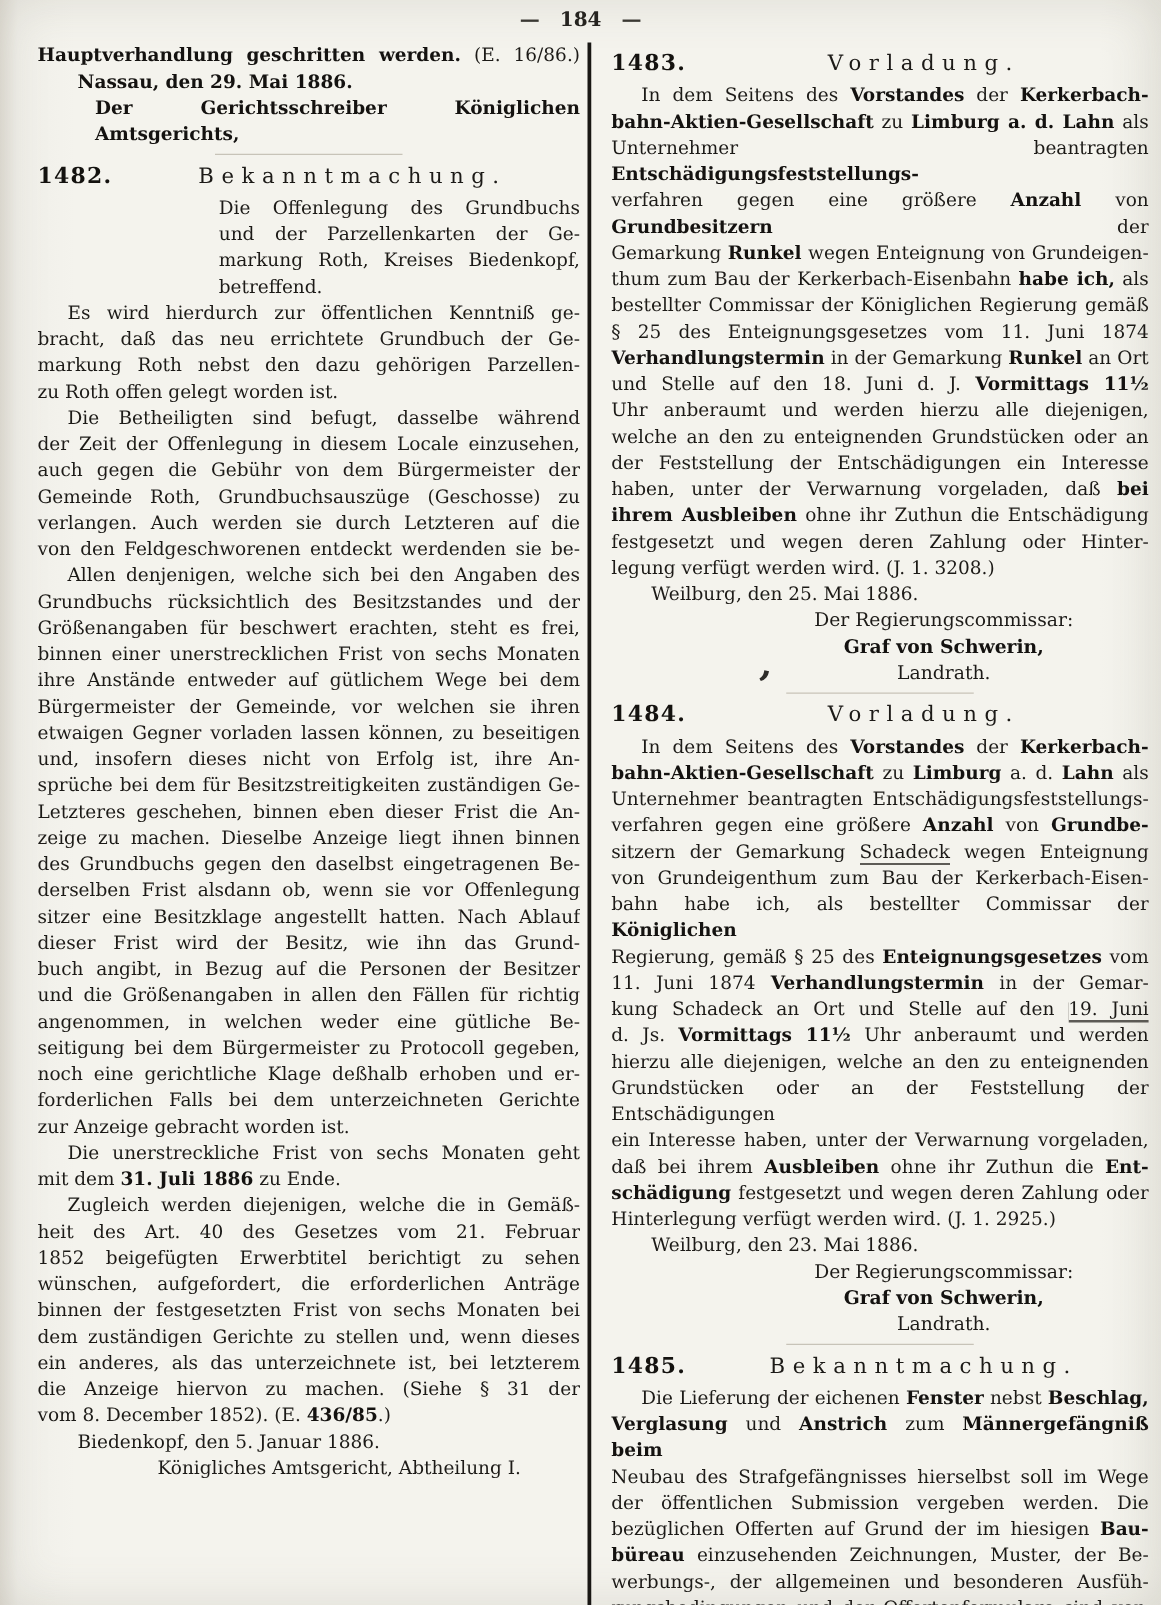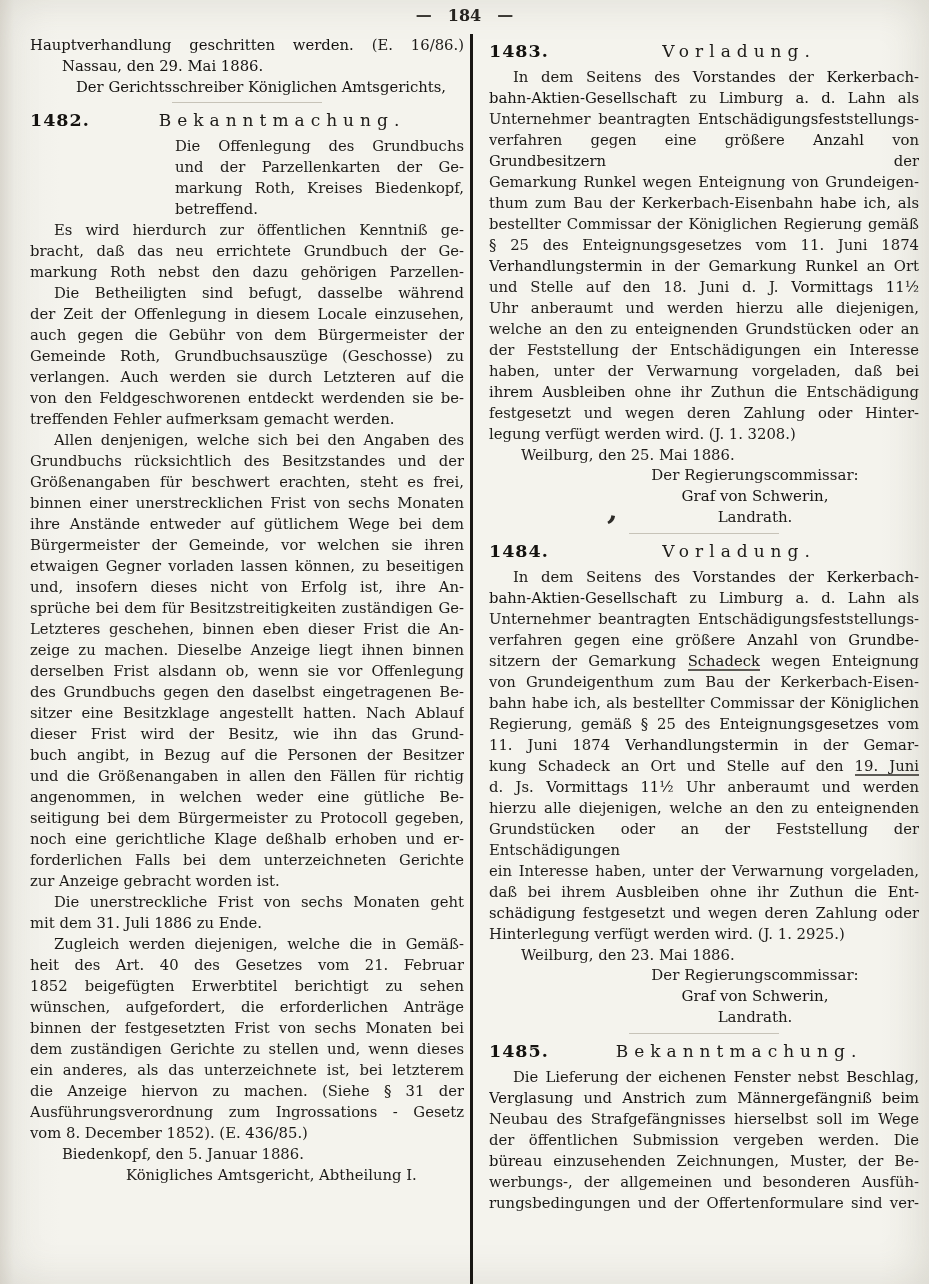--- a/index.html
+++ b/index.html
@@ -19,21 +19,21 @@
   .col-left{left:30px;width:434px;}
   .col-right{left:489px;width:430px;}
   .col-divider{position:absolute;left:470px;top:34px;width:3px;height:1250px;background:#191714;}
   .line{text-align:justify;text-align-last:justify;overflow:hidden;}
   .line.end{text-align-last:left;}
   .line.ctr{text-align:center;text-align-last:center;}
   .line.ind{text-indent:24px;}
   .line.r1{padding-left:32px;}
   .line.r2{padding-left:46px;}
   .line.r3{padding-left:96px;}
-  .line b{font-weight:normal;color:#141210;}
+  .line b{font-weight:bold;color:#141210;}
   .line .pen{box-shadow:0 3px 0 0 rgba(55,52,48,.8);}
   .sep{width:150px;height:0;border-top:1px solid #c7c3b8;margin:5px auto 4px;}
   .notice-heading{display:flex;align-items:baseline;margin:7px 0 4px;}
   .notice-no{flex:none;width:118px;font-weight:bold;font-size:17.5px;letter-spacing:1px;color:#14120f;}
   .notice-title{flex:1;text-align:center;font-size:17px;letter-spacing:6px;padding-right:48px;white-space:nowrap;}
   .subject{margin-left:145px;}
   .sig-block{position:relative;width:300px;margin:0 14px 0 auto;}
   .sig-block .line{font-size:15px;}
   .pen-comma{
     position:absolute;left:4px;top:32px;font-size:28px;font-weight:bold;
@@ -71,44 +71,44 @@
       <div class="subject">
           <div class="line">Die Offenlegung des Grundbuchs</div>
           <div class="line">und der Parzellenkarten der Ge-</div>
           <div class="line">markung Roth, Kreises Biedenkopf,</div>
           <div class="line end">betreffend.</div>
         </div>
       <div class="para">
           <div class="line ind">Es wird hierdurch zur öffentlichen Kenntniß ge-</div>
           <div class="line">bracht, daß das neu errichtete Grundbuch der Ge-</div>
           <div class="line">markung Roth nebst den dazu gehörigen Parzellen-</div>
+          <div class="line end">zu Roth offen gelegt worden ist.</div>
         </div>
       <div class="para">
           <div class="line ind">Die Betheiligten sind befugt, dasselbe während</div>
           <div class="line">der Zeit der Offenlegung in diesem Locale einzusehen,</div>
           <div class="line">auch gegen die Gebühr von dem Bürgermeister der</div>
           <div class="line">Gemeinde Roth, Grundbuchsauszüge (Geschosse) zu</div>
           <div class="line">verlangen.  Auch werden sie durch Letzteren auf die</div>
           <div class="line">von den Feldgeschworenen entdeckt werdenden sie be-</div>
-          <div class="line end">treffenden Fehler aufmerksam gemacht werden.</div>
         </div>
       <div class="para">
           <div class="line ind">Allen denjenigen, welche sich bei den Angaben des</div>
           <div class="line">Grundbuchs rücksichtlich des Besitzstandes und der</div>
           <div class="line">Größenangaben für beschwert erachten, steht es frei,</div>
           <div class="line">binnen einer unerstrecklichen Frist von sechs Monaten</div>
           <div class="line">ihre Anstände entweder auf gütlichem Wege bei dem</div>
           <div class="line">Bürgermeister der Gemeinde, vor welchen sie ihren</div>
           <div class="line">etwaigen Gegner vorladen lassen können, zu beseitigen</div>
           <div class="line">und, insofern dieses nicht von Erfolg ist, ihre An-</div>
           <div class="line">sprüche bei dem für Besitzstreitigkeiten zuständigen Ge-</div>
           <div class="line">Letzteres geschehen, binnen eben dieser Frist die An-</div>
           <div class="line">zeige zu machen.  Dieselbe Anzeige liegt ihnen binnen</div>
+          <div class="line">des Grundbuchs gegen den daselbst eingetragenen Be-</div>
           <div class="line">derselben Frist alsdann ob, wenn sie vor Offenlegung</div>
-          <div class="line">des Grundbuchs gegen den daselbst eingetragenen Be-</div>
           <div class="line">sitzer eine Besitzklage angestellt hatten.  Nach Ablauf</div>
           <div class="line">dieser Frist wird der Besitz, wie ihn das Grund-</div>
           <div class="line">buch angibt, in Bezug auf die Personen der Besitzer</div>
           <div class="line">und die Größenangaben in allen den Fällen für richtig</div>
           <div class="line">angenommen, in welchen weder eine gütliche Be-</div>
           <div class="line">seitigung bei dem Bürgermeister zu Protocoll gegeben,</div>
           <div class="line">noch eine gerichtliche Klage deßhalb erhoben und er-</div>
           <div class="line">forderlichen Falls bei dem unterzeichneten Gerichte</div>
           <div class="line end">zur Anzeige gebracht worden ist.</div>
         </div>
@@ -118,21 +118,20 @@
         </div>
       <div class="para">
           <div class="line ind">Zugleich werden diejenigen, welche die in Gemäß-</div>
           <div class="line">heit des Art. 40 des Gesetzes vom 21. Februar</div>
           <div class="line">1852 beigefügten Erwerbtitel berichtigt zu sehen</div>
           <div class="line">wünschen, aufgefordert, die erforderlichen Anträge</div>
           <div class="line">binnen der festgesetzten Frist von sechs Monaten bei</div>
           <div class="line">dem zuständigen Gerichte zu stellen und, wenn dieses</div>
           <div class="line">ein anderes, als das unterzeichnete ist, bei letzterem</div>
           <div class="line">die Anzeige hiervon zu machen.  (Siehe § 31 der</div>
-          <div class="line">Ausführungsverordnung zum Ingrossations - Gesetz</div>
           <div class="line end">vom 8. December 1852).  (E. <b>436/85</b>.)</div>
         </div>
       <div class="para">
           <div class="line end r1">Biedenkopf, den 5. Januar 1886.</div>
           <div class="line end r3">Königliches Amtsgericht, Abtheilung I.</div>
         </div>
     </section>
   </div>
 
   <div class="col col-right">
@@ -216,20 +215,21 @@
     <section>
       <div class="notice-heading">
         <span class="notice-no">1485.</span>
         <span class="notice-title">Bekanntmachung.</span>
       </div>
       <div class="para">
           <div class="line ind">Die Lieferung der eichenen <b>Fenster</b> nebst <b>Beschlag,</b></div>
           <div class="line"><b>Verglasung</b> und <b>Anstrich</b> zum <b>Männergefängniß beim</b></div>
           <div class="line">Neubau des Strafgefängnisses hierselbst soll im Wege</div>
           <div class="line">der öffentlichen Submission vergeben werden.  Die</div>
+          <div class="line">bezüglichen Offerten auf Grund der im hiesigen <b>Bau-</b></div>
           <div class="line"><b>büreau</b> einzusehenden Zeichnungen, Muster, der Be-</div>
           <div class="line">werbungs-, der allgemeinen und besonderen Ausfüh-</div>
           <div class="line">rungsbedingungen und der Offertenformulare sind ver-</div>
         </div>
     </section>
   </div>
 
 </div>
 
 </body></html>

